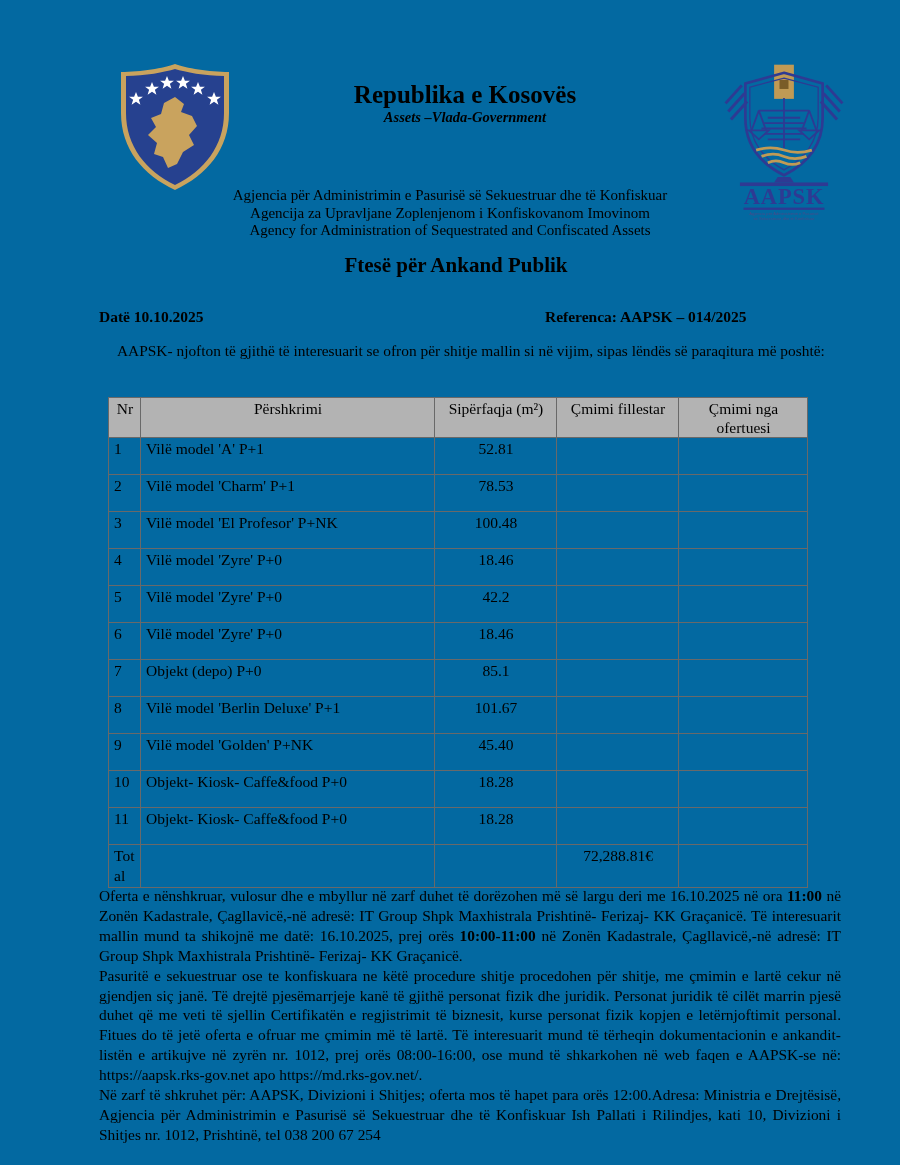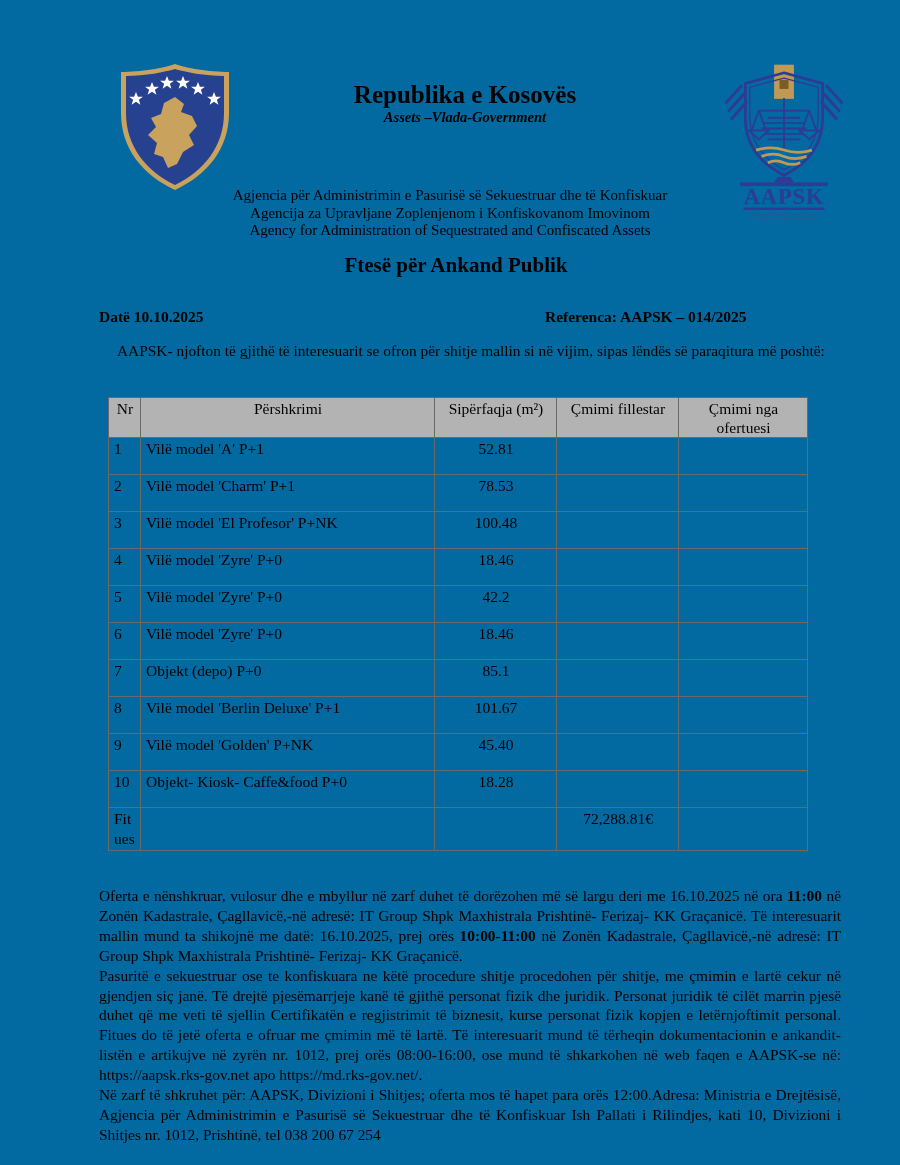--- a/index.html
+++ b/index.html
@@ -216,24 +216,31 @@
           <td class="col-price"></td>
           <td class="col-offer"></td>
         </tr>
         <tr>
           <td class="col-nr">10</td>
           <td class="col-desc">Objekt- Kiosk- Caffe&amp;food P+0</td>
           <td class="col-area">18.28</td>
           <td class="col-price"></td>
           <td class="col-offer"></td>
         </tr>
+        <tr>
+          <td class="col-nr">11</td>
+          <td class="col-desc">Objekt- Kiosk- Caffe&amp;food P+0</td>
+          <td class="col-area">18.28</td>
+          <td class="col-price"></td>
+          <td class="col-offer"></td>
+        </tr>
       </tbody>
     <tbody>
       <tr class="total-row">
-        <td class="total-label">Fitues</td>
+        <td class="total-label">Total</td>
         <td></td>
         <td class="col-area"></td>
         <td class="col-price">72,288.81€</td>
         <td></td>
       </tr>
     </tbody>
   </table>
 
   <div class="paragraphs">
     <p><span>Oferta e nënshkruar, vulosur dhe e mbyllur në zarf duhet të dorëzohen më së largu deri me  16.10.2025  në ora </span><span class="bold">11:00</span><span>  në Zonën Kadastrale, Çagllavicë,-në adresë: IT Group Shpk  Maxhistrala Prishtinë- Ferizaj- KK Graçanicë. Të interesuarit mallin mund ta shikojnë me datë: 16.10.2025, prej orës </span><span class="bold">10:00-11:00</span><span> në Zonën Kadastrale, Çagllavicë,-në adresë: IT Group Shpk  Maxhistrala Prishtinë- Ferizaj- KK Graçanicë.</span></p>

